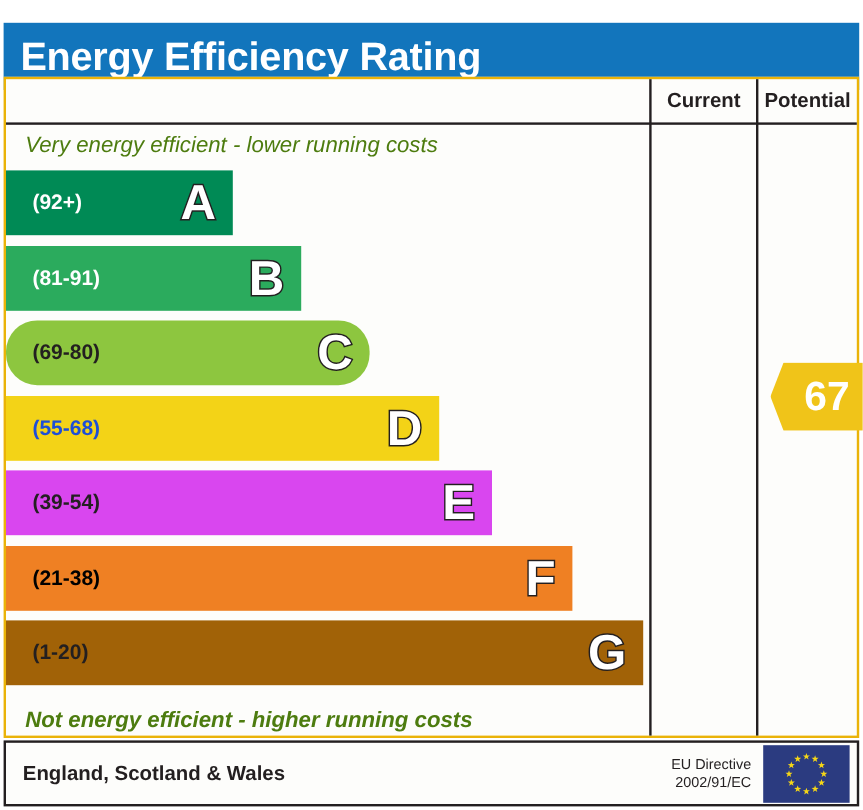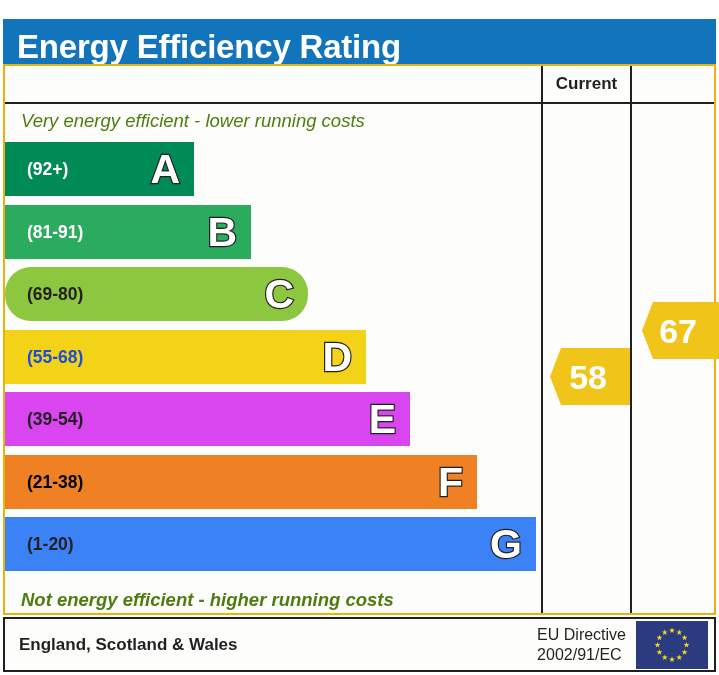--- a/index.html
+++ b/index.html
@@ -145,21 +145,21 @@
     display: flex;
     align-items: center;
     justify-content: flex-end;
     -webkit-clip-path: polygon(0% 50%, 11px 0%, 100% 0%, 100% 100%, 11px 100%);
     clip-path: polygon(0% 50%, 11px 0%, 100% 0%, 100% 100%, 11px 100%);
   }
   .rating span {
     color: #ffffff;
     font-size: 34px;
     font-weight: bold;
-    padding-right: 23px;
+    padding-right: 12px;
     line-height: 1;
   }
   .rating.current   { left: 545px; width: 80px; top: 282px; }
   .rating.potential { left: 637px; width: 78px; top: 236px; }
 
   
   .footer {
     position: absolute;
     left: 3px;
     top: 617px;
@@ -177,22 +177,23 @@
     font-size: 17px;
     font-weight: bold;
     color: #231f20;
     white-space: nowrap;
   }
   .footer-directive {
     position: absolute;
     right: 88px;
     top: 50%;
     transform: translateY(-50%);
-    font-size: 16px;
+    font-size: 12px;
     color: #231f20;
+    text-align: right;
     line-height: 1.25;
     white-space: nowrap;
     margin-left: 36px;
   }
   .eu-flag {
     position: absolute;
     right: 6px;
     top: 50%;
     transform: translateY(-50%);
     width: 72px;
@@ -210,20 +211,21 @@
     <div class="title-text">Energy Efficiency Rating</div>
   </div>
 
   <div class="table-frame">
 
     <div class="col-div c1"></div>
     <div class="col-div c2"></div>
     <div class="hdr-sep"></div>
 
     <div class="col-head current">Current</div>
+    <div class="col-head potential">Potential</div>
 
     <div class="caption top">Very energy efficient - lower running costs</div>
     <div class="caption bottom">Not energy efficient - higher running costs</div>
 
     <div class="bands">
       <div class="band" style="top: 0px; width: 189px; background: rgb(0, 138, 85);">
         <span class="range" style="color: rgb(255, 255, 255);">(92+)</span>
         <span class="letter">A</span>
       </div>
       <div class="band" style="top: 62.5px; width: 246px; background: rgb(43, 171, 93);">
@@ -239,29 +241,26 @@
         <span class="letter">D</span>
       </div>
       <div class="band" style="top: 250px; width: 405px; background: #d946ef;">
         <span class="range" style="color: rgb(35, 31, 32);">(39-54)</span>
         <span class="letter">E</span>
       </div>
       <div class="band" style="top: 312.5px; width: 472px; background: rgb(239, 128, 35);">
         <span class="range" style="color: #000000;">(21-38)</span>
         <span class="letter">F</span>
       </div>
-      <div class="band" style="top: 375px; width: 531px; background: #3b82f6;">
+      <div class="band" style="top: 375px; width: 531px; background: #a16207;">
         <span class="range" style="color: rgb(35, 31, 32);">(1-20)</span>
         <span class="letter">G</span>
       </div>
     </div>
 
-    <div class="rating current" style="background: rgb(240, 196, 25);">
-      <span>58</span>
-    </div>
     <div class="rating potential" style="background: rgb(240, 196, 25);">
       <span>67</span>
     </div>
 
   </div>
 
   <div class="footer">
     <div class="footer-region">England, Scotland &amp; Wales</div>
     <div class="footer-directive">
       <div>EU Directive</div>

